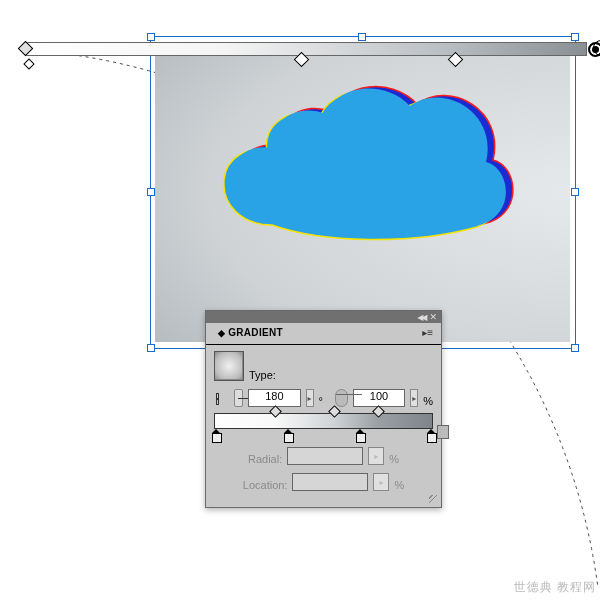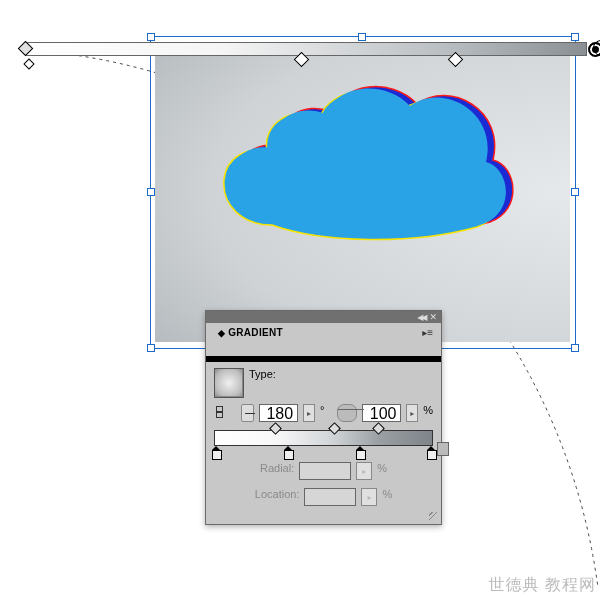--- a/index.html
+++ b/index.html
@@ -74,46 +74,46 @@
     color: #000;
   }
   .panel-titlebar {
     display: flex; align-items: center;
     background: #707070;
     height: 12px;
     padding: 0 4px;
   }
   .panel-titlebar .dots { flex:1; }
   .panel-tabbar {
-    display: flex; align-items: flex-end; gap: 4px; padding: 2px 4px 16px;
-    background: #c8c8c8; border-bottom: 6px solid #000000;
+    display: flex; align-items: flex-end; gap: 4px; padding: 2px 4px 4px;
+    background: #c8c8c8; border-bottom: 1px solid #000000;
   }
   .panel-tab {
     background: #c8c8c8; padding: 2px 8px; font-size: 10px; font-weight: bold;
     letter-spacing: 0.3px;
   }
   .tab-menu { margin-left:auto; padding:0 4px; font-size:10px; color:#333; line-height:14px;}
   .panel-body { padding: 6px 8px 10px; }
-  .row { display:flex; align-items:flex-start; gap:5px; margin-bottom:6px; min-height:20px;}
+  .row { display:flex; align-items:flex-end; gap:5px; margin-bottom:6px; min-height:20px;}
   .swatch {
     width: 28px; height: 28px;
     background: radial-gradient(circle at 50% 50%, #f0f0f0 0%, #bdbdbd 70%, #8a8a8a 100%);
     border: 1px solid #555;
     box-shadow: inset -1px -1px 0 #888;
   }
   .label { font-size: 11px; color:#000; }
   .dim { color: #8a8a8a; }
   .select {
     flex:1; display:flex; align-items:center; height:18px; background:#fff; border:1px solid #666;
     padding: 0 4px;
   }
   .select .caret { margin-left:auto; font-size:9px;}
   .num-input {
-    width: 42px; height: 16px; background:#fff; border:1px solid #666; text-align:right; padding: 0 4px;
-    font-size:16px;
+    width: 42px; height: 16px; background:#fff; border:1px solid #666; text-align:right; padding: 0 16px;
+    font-size:11px;
   }
   .mini-icon {
     width:16px;height:16px; display:inline-block; position:relative;
   }
   .icon-reverse::before{
     content:""; position:absolute; inset:2px; border:1px solid #333;
   }
   .icon-reverse::after{
     content:""; position:absolute; left:2px; right:2px; top:7px; height:2px; background:#333;
   }
@@ -134,21 +134,21 @@
   .panel-stop {
     position:absolute; bottom:-10px; width:8px; height:10px;
   }
   .panel-stop .sq{width:8px;height:8px;border:1px solid #000;background:#eee;}
   .panel-stop .tip{width:0;height:0;border-left:4px solid transparent;border-right:4px solid transparent;border-bottom:4px solid #000;margin:0 auto;}
   .trash { width:10px;height:12px;border:1px solid #666;background:#bbb;margin-left:6px;}
 
   .stepper-btn { width:14px;height:16px;background:#e0e0e0;border:1px solid #888;display:flex;align-items:center;justify-content:center;font-size:8px;color:#555;}
 
   .watermark {
-    position:absolute; right:4px; bottom:4px; font-size:16px; color:#bbb; letter-spacing:1px;
+    position:absolute; right:4px; bottom:4px; font-size:12px; color:#bbb; letter-spacing:1px;
   }
   .resize-grip{
     position:absolute; right:2px; bottom:2px; width:10px; height:10px;
     background:
       linear-gradient(135deg, transparent 5px, #888 5px, #888 6px, transparent 6px),
       linear-gradient(135deg, transparent 2px, #888 2px, #888 3px, transparent 3px);
   }
   .tb-arrows{color:#ddd;font-size:8px;letter-spacing:-2px;}
   .tb-x{color:#ddd;font-size:9px;margin-left:4px;}
 </style>

